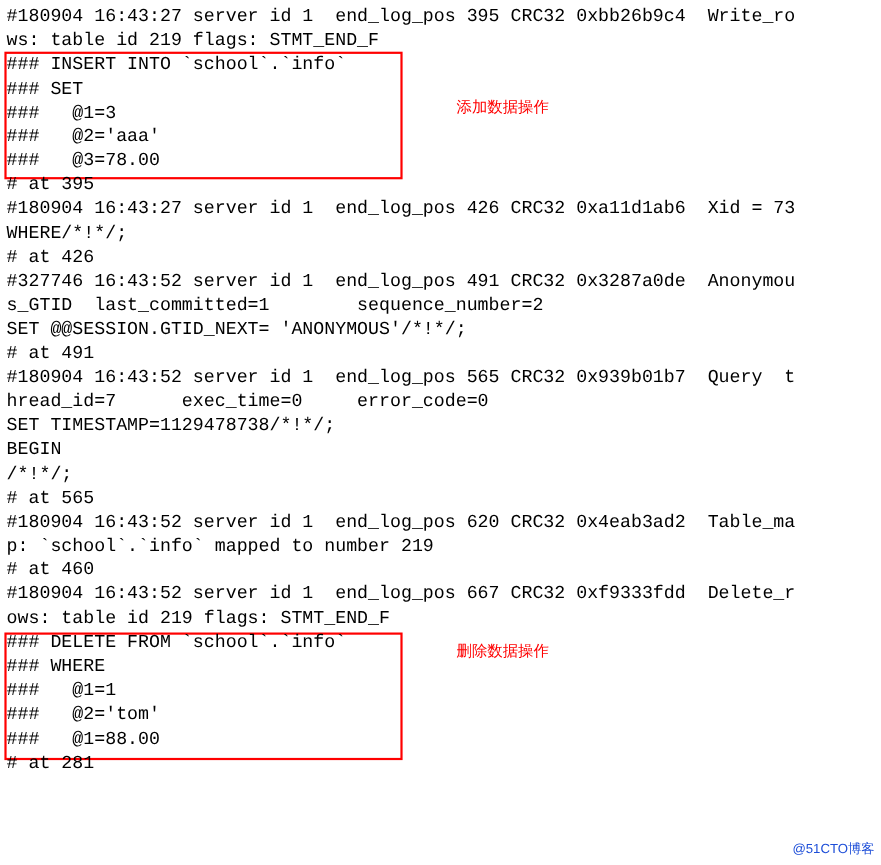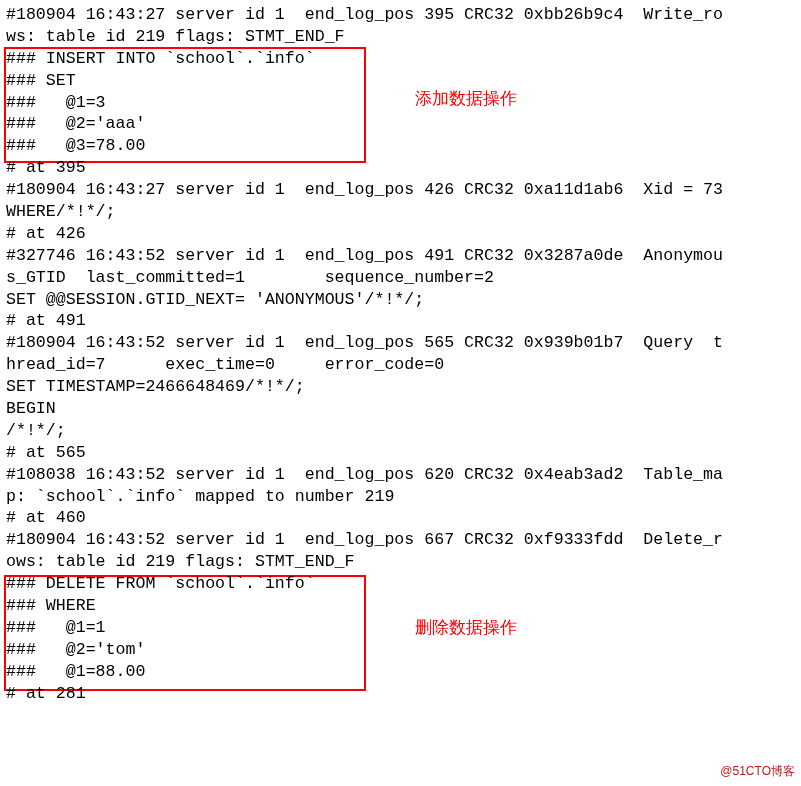--- a/index.html
+++ b/index.html
@@ -27,65 +27,65 @@
     .highlight-box {
       position: absolute;
       border: 2px solid #ff0000;
       z-index: 1;
       background: transparent;
     }
     .anno {
       position: absolute;
       color: #ff0000;
       font-family: "SimSun", "Microsoft YaHei", sans-serif;
-      font-size: 17px;
+      font-size: 14px;
       z-index: 3;
       white-space: nowrap;
     }
     .watermark {
       position: absolute;
       right: 6px;
       bottom: 6px;
       font-family: "Microsoft YaHei", sans-serif;
       font-size: 12px;
-      color: #b91c1c;
+      color: #1d4ed8;
       z-index: 4;
     }
   </style>
 </head>
 <body>
 
 <div class="highlight-box" style="left:4px; top:47px; width:362px; height:116px;"></div>
 <div class="highlight-box" style="left:4px; top:575px; width:362px; height:116px;"></div>
 
 <div class="anno" style="left:415px; top:88px;">添加数据操作</div>
-<div class="anno" style="left:415px; top:617px;">删除数据操作</div>
+<div class="anno" style="left:415px; top:582px;">删除数据操作</div>
 
 <div class="line">#180904 16:43:27 server id 1  end_log_pos 395 CRC32 0xbb26b9c4  Write_ro</div>
 <div class="line">ws: table id 219 flags: STMT_END_F</div>
 <div class="line">### INSERT INTO `school`.`info`</div>
 <div class="line">### SET</div>
 <div class="line">###   @1=3</div>
 <div class="line">###   @2='aaa'</div>
 <div class="line">###   @3=78.00</div>
 <div class="line"># at 395</div>
 <div class="line">#180904 16:43:27 server id 1  end_log_pos 426 CRC32 0xa11d1ab6  Xid = 73</div>
 <div class="line">WHERE/*!*/;</div>
 <div class="line"># at 426</div>
 <div class="line">#327746 16:43:52 server id 1  end_log_pos 491 CRC32 0x3287a0de  Anonymou</div>
 <div class="line">s_GTID  last_committed=1        sequence_number=2</div>
 <div class="line">SET @@SESSION.GTID_NEXT= 'ANONYMOUS'/*!*/;</div>
 <div class="line"># at 491</div>
 <div class="line">#180904 16:43:52 server id 1  end_log_pos 565 CRC32 0x939b01b7  Query  t</div>
 <div class="line">hread_id=7      exec_time=0     error_code=0</div>
-<div class="line">SET TIMESTAMP=2466648469/*!*/;</div>
+<div class="line">SET TIMESTAMP=1129478738/*!*/;</div>
 <div class="line">BEGIN</div>
 <div class="line">/*!*/;</div>
 <div class="line"># at 565</div>
-<div class="line">#108038 16:43:52 server id 1  end_log_pos 620 CRC32 0x4eab3ad2  Table_ma</div>
+<div class="line">#180904 16:43:52 server id 1  end_log_pos 620 CRC32 0x4eab3ad2  Table_ma</div>
 <div class="line">p: `school`.`info` mapped to number 219</div>
 <div class="line"># at 460</div>
 <div class="line">#180904 16:43:52 server id 1  end_log_pos 667 CRC32 0xf9333fdd  Delete_r</div>
 <div class="line">ows: table id 219 flags: STMT_END_F</div>
 <div class="line">### DELETE FROM `school`.`info`</div>
 <div class="line">### WHERE</div>
 <div class="line">###   @1=1</div>
 <div class="line">###   @2='tom'</div>
 <div class="line">###   @1=88.00</div>
 <div class="line"># at 281</div>

